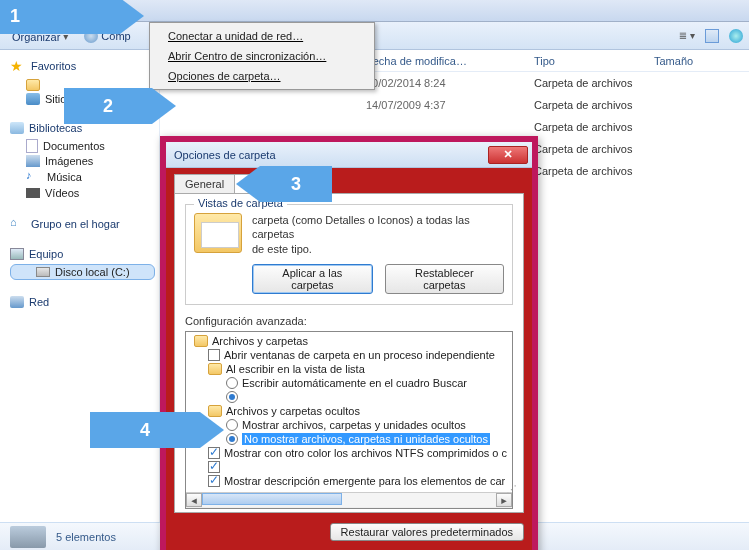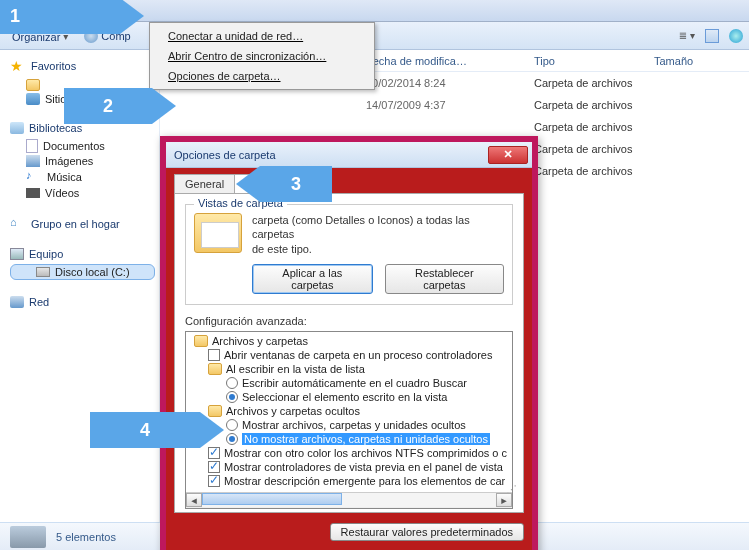--- a/index.html
+++ b/index.html
@@ -264,53 +264,51 @@
 
     <div class="adv-label">Configuración avanzada:</div>
     <div class="tree">
       <div class="tree-inner">
         <div class="tn">
             <span class="fold-ico"></span>
             <span>Archivos y carpetas</span>
           </div>
         <div class="tn ind1">
             <span class="check"></span>
-            <span>Abrir ventanas de carpeta  en un proceso controladores</span>
+            <span>Abrir ventanas de carpeta  en un proceso independiente</span>
           </div>
         <div class="tn ind1">
             <span class="fold-ico"></span>
             <span>Al escribir en la vista de lista</span>
           </div>
         <div class="tn ind2">
             <span class="radio"></span>
             <span>Escribir automáticamente en el cuadro Buscar</span>
           </div>
         <div class="tn ind2">
             <span class="radio sel"></span>
-            <span>Seleccionar el elemento  escrito en la vista</span>
           </div>
         <div class="tn ind1">
             <span class="fold-ico"></span>
             <span>Archivos y carpetas ocultos</span>
           </div>
         <div class="tn ind2">
             <span class="radio"></span>
             <span>Mostrar archivos, carpetas y unidades ocultos</span>
           </div>
         <div class="tn ind2">
             <span class="radio sel"></span>
             <span class="sel-row">No mostrar archivos, carpetas ni unidades ocultos</span>
           </div>
         <div class="tn ind1">
             <span class="check sel"></span>
             <span>Mostrar con otro color los archivos NTFS comprimidos o c</span>
           </div>
         <div class="tn ind1">
             <span class="check sel"></span>
-            <span>Mostrar controladores de vista previa en el panel de vista</span>
           </div>
         <div class="tn ind1">
             <span class="check sel"></span>
             <span>Mostrar descripción emergente para los elementos de car</span>
           </div>
       </div>
       <div class="hscroll">
         <div class="arrow">◂</div>
         <div class="track">
             <div class="thumb"></div>

